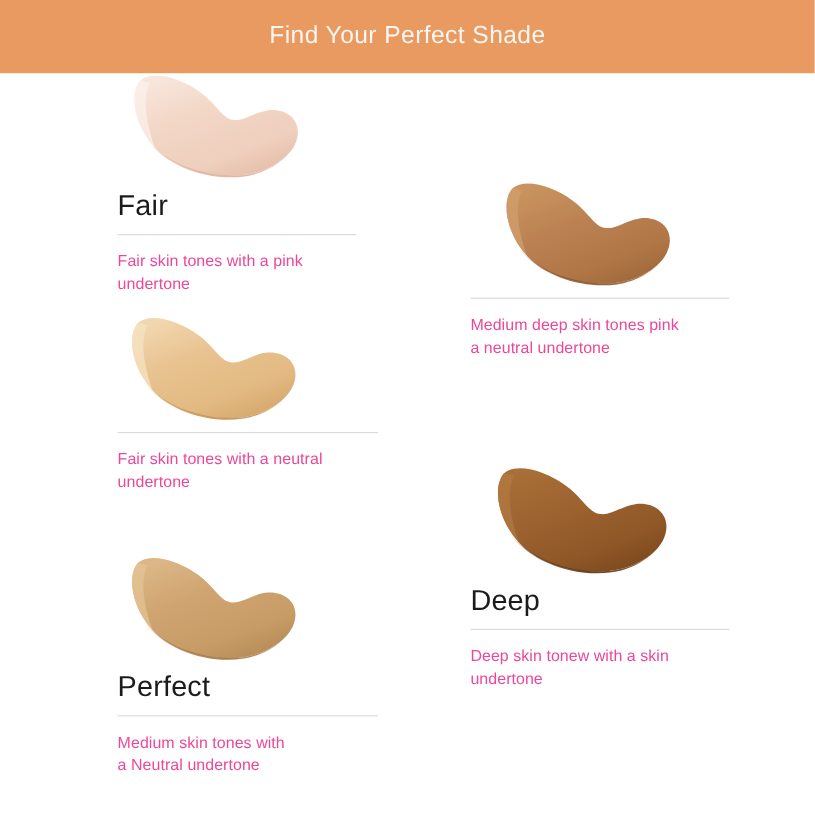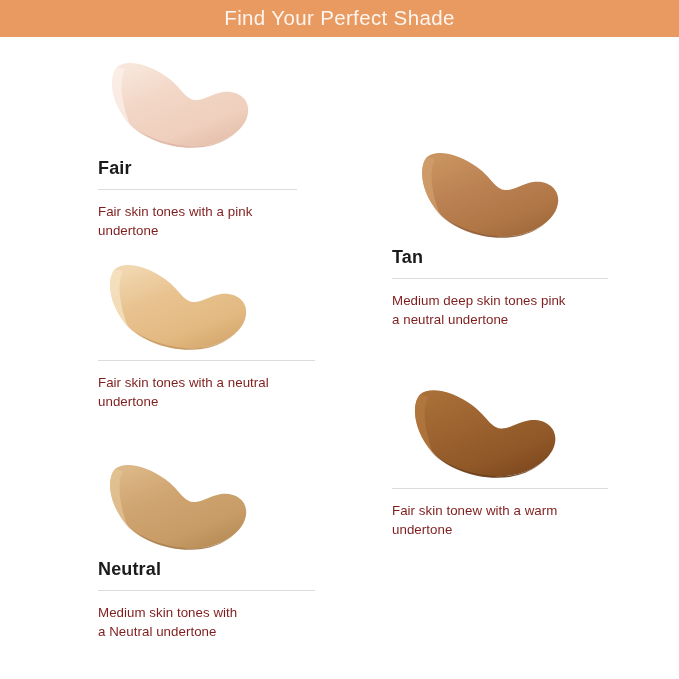--- a/index.html
+++ b/index.html
@@ -15,21 +15,21 @@
     overflow: hidden;
     position: relative;
   }
 
   
   .header-band {
     position: absolute;
     left: 0;
     top: 0;
     width: 679px;
-    height: 37px;
+    height: 61px;
     background: #e89a61;
     display: flex;
     align-items: center;
     justify-content: center;
     box-sizing: border-box;
   }
   .header-title {
     color: #fdf6f0;
     font-size: 20.5px;
     font-weight: 400;
@@ -55,40 +55,40 @@
 
   .swatch-wrap {
     position: relative;
     width: 100%;
   }
   .swatch-svg {
     display: block;
   }
 
   .shade-name {
-    font-size: 18px;
-    font-weight: 700;
+    font-size: 24px;
+    font-weight: 400;
     color: #1b1b1b;
     letter-spacing: 0.15px;
     line-height: 1.1;
     font-family: "Liberation Sans", sans-serif;
     white-space: nowrap;
   }
 
   .shade-rule {
     height: 1px;
     background: #dcdcdc;
     border: 0;
     margin: 0;
   }
 
   .shade-desc {
     font-size: 13.3px;
     font-weight: 400;
-    color: #7f1d1d;
+    color: #ec4899;
     line-height: 1.42;
     letter-spacing: 0.05px;
     font-family: "Liberation Sans", sans-serif;
     white-space: pre-line;
   }
 
   
   #card-fair    { left: 98px;  top: 10px;  width: 199px; }
   #card-light   { left: 98px;  top: 212px; width: 217px; }
   #card-medium  { left: 98px;  top: 412px; width: 217px; }
@@ -186,21 +186,21 @@
           </linearGradient>
         </defs>
         <path d="M12 12 C 3 22, 6 48, 24 68 C 42 88, 78 95, 103 90 C 124 86, 141 73, 143 58
                  C 145 44, 133 35, 118 37 C 106 39, 98 46, 90 45 C 80 44, 76 32, 62 22
                  C 46 10, 22 3, 12 12 Z" fill="url(#g-medium)"></path>
         <path d="M16 60 C 36 85, 76 95, 103 90 C 124 86, 141 73, 143 58
                  C 139 76, 120 89, 99 92 C 70 96, 34 85, 16 60 Z" fill="url(#ge-medium)"></path>
         <path d="M12 12 C 3 22, 6 48, 24 68 C 16 44, 14 26, 20 14 Z" fill="#e4c496" opacity="0.7"></path>
       </svg>
     </div>
-    <div class="shade-name">Neutral</div>
+    <div class="shade-name">Perfect</div>
     <hr class="shade-rule">
     <div class="shade-desc">Medium skin tones with
 a Neutral undertone</div>
   </div>
 
   <div class="shade-card" id="card-tan">
     <div class="swatch-wrap">
       <svg class="swatch-svg" width="152" height="95" viewBox="0 0 150 95">
         <defs>
           <linearGradient id="g-tan" x1="0.12" y1="0.05" x2="0.72" y2="1">
@@ -215,21 +215,20 @@
           </linearGradient>
         </defs>
         <path d="M12 12 C 3 22, 6 48, 24 68 C 42 88, 78 95, 103 90 C 124 86, 141 73, 143 58
                  C 145 44, 133 35, 118 37 C 106 39, 98 46, 90 45 C 80 44, 76 32, 62 22
                  C 46 10, 22 3, 12 12 Z" fill="url(#g-tan)"></path>
         <path d="M16 60 C 36 85, 76 95, 103 90 C 124 86, 141 73, 143 58
                  C 139 76, 120 89, 99 92 C 70 96, 34 85, 16 60 Z" fill="url(#ge-tan)"></path>
         <path d="M12 12 C 3 22, 6 48, 24 68 C 16 44, 14 26, 20 14 Z" fill="#d2a06e" opacity="0.7"></path>
       </svg>
     </div>
-    <div class="shade-name">Tan</div>
     <hr class="shade-rule">
     <div class="shade-desc">Medium deep skin tones pink
 a neutral undertone</div>
   </div>
 
   <div class="shade-card" id="card-deep">
     <div class="swatch-wrap">
       <svg class="swatch-svg" width="158" height="98" viewBox="0 0 150 95">
         <defs>
           <linearGradient id="g-deep" x1="0.12" y1="0.05" x2="0.72" y2="1">
@@ -244,18 +243,19 @@
           </linearGradient>
         </defs>
         <path d="M12 12 C 3 22, 6 48, 24 68 C 42 88, 78 95, 103 90 C 124 86, 141 73, 143 58
                  C 145 44, 133 35, 118 37 C 106 39, 98 46, 90 45 C 80 44, 76 32, 62 22
                  C 46 10, 22 3, 12 12 Z" fill="url(#g-deep)"></path>
         <path d="M16 60 C 36 85, 76 95, 103 90 C 124 86, 141 73, 143 58
                  C 139 76, 120 89, 99 92 C 70 96, 34 85, 16 60 Z" fill="url(#ge-deep)"></path>
         <path d="M12 12 C 3 22, 6 48, 24 68 C 16 44, 14 26, 20 14 Z" fill="#b57b42" opacity="0.65"></path>
       </svg>
     </div>
-    <hr class="shade-rule">
-    <div class="shade-desc">Fair skin tonew with a warm
+    <div class="shade-name">Deep</div>
+    <hr class="shade-rule">
+    <div class="shade-desc">Deep skin tonew with a skin
 undertone</div>
   </div>
 
 </div>
 
 </body></html>

